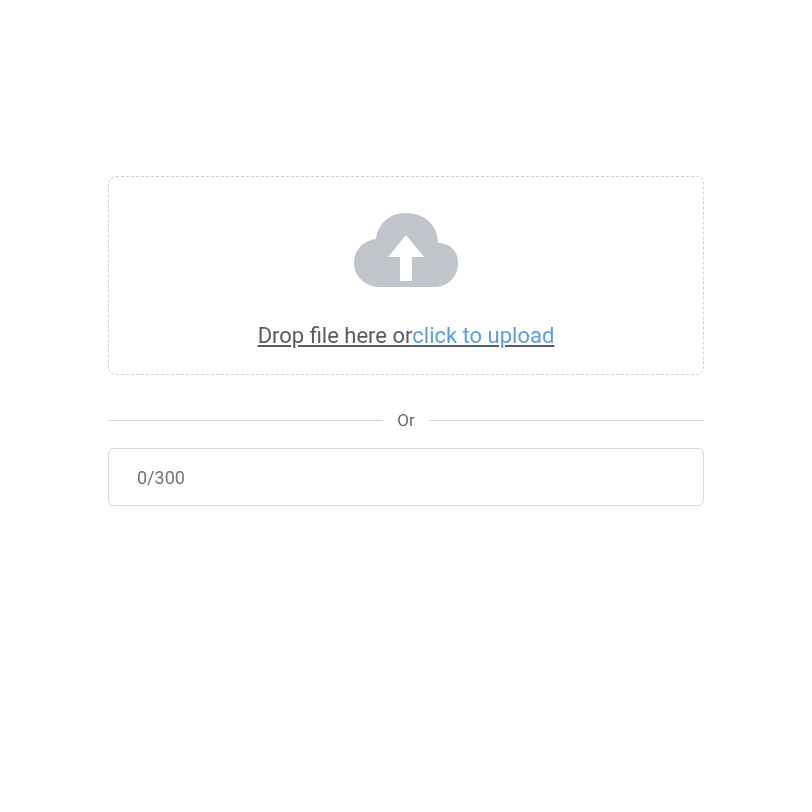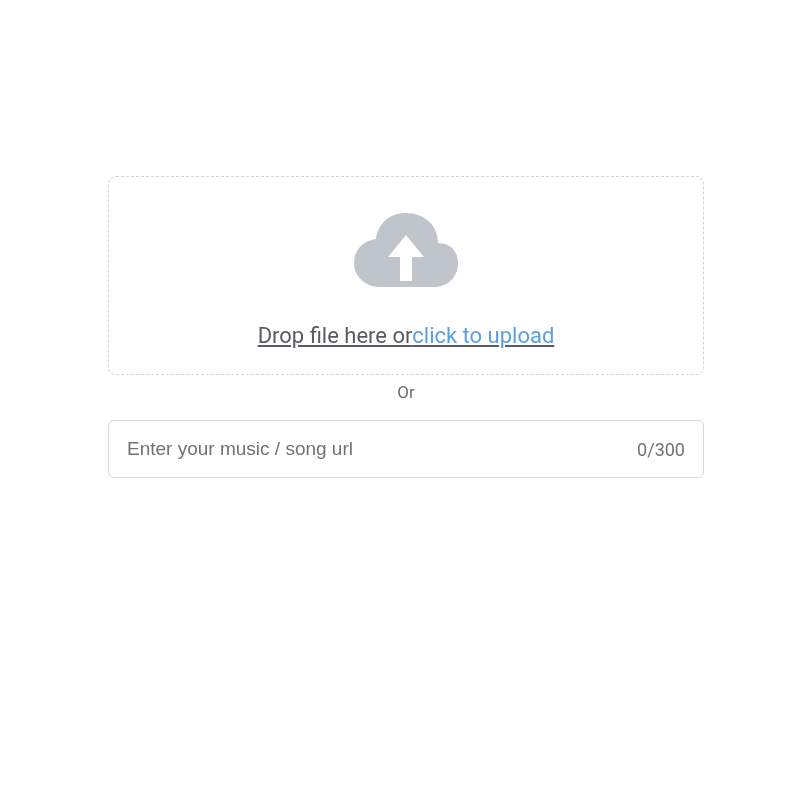--- a/index.html
+++ b/index.html
@@ -42,22 +42,21 @@
       font-size: 22px;
       color: #585b60;
       text-decoration: underline;
     }
     .click-upload {
       color: #5a9ee0;
     }
     .divider {
       display: flex;
       align-items: center;
-      margin: 7px 0 18px 0;
-      flex-direction: column;
+      margin: 35px 0 18px 0;
     }
     .divider-line {
       flex: 1;
       height: 1px;
       background: #d8d8d8;
     }
     .divider-label {
       padding: 0 14px;
       color: #6a6d72;
       font-size: 17px;
@@ -104,16 +103,15 @@
     </div>
   </div>
 
   <div class="divider">
     <div class="divider-line"></div>
     <div class="divider-label">Or</div>
     <div class="divider-line"></div>
   </div>
 
   <div class="url-input-wrapper">
-    <input type="text" class="url-input" placeholder="Enter your music / song url" style="">
     <span class="char-count">0/300</span>
   </div>
 </div>
 
 </body></html>

